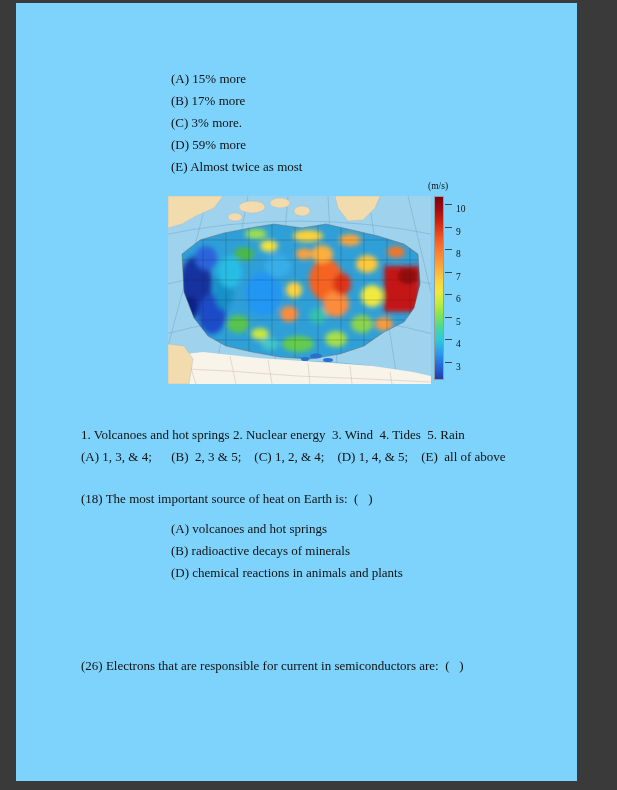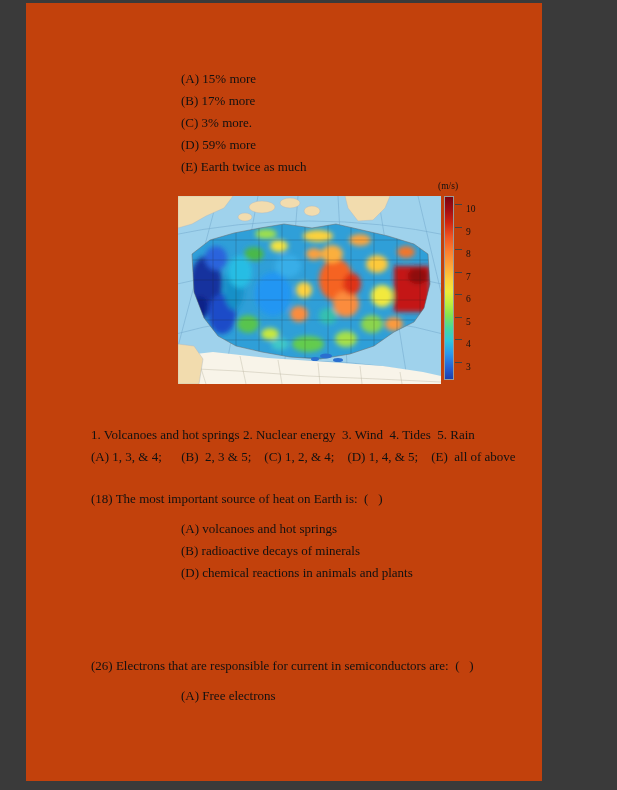--- a/index.html
+++ b/index.html
@@ -2,22 +2,22 @@
 <html><head>
 <meta charset="utf-8">
 <style>
   html,body{margin:0;padding:0}
   body{
     width:617px;height:790px;position:relative;overflow:hidden;
     background:#3a3a3a;
     font-family:"Liberation Serif",serif;
   }
   .page{
-    position:absolute;left:26px;top:3px;width:516px;height:778px;
-    background:#c2410c;
+    position:absolute;left:16px;top:3px;width:561px;height:778px;
+    background:#7dd3fc;
   }
   .line{
     position:absolute;font-size:13px;color:#111;white-space:pre;line-height:1.2;
   }
   .opt-list{position:absolute;font-size:13px;color:#111}
   .opt-list .opt{height:22px;line-height:22px;white-space:pre}
 
   
   .figure{position:absolute;left:152px;top:193px;width:310px;height:200px}
   .map-svg{position:absolute;left:0;top:0}
@@ -46,21 +46,21 @@
 </head>
 <body>
 
 <div class="page">
 
   <div class="opt-list" style="left:155px;top:65px">
     <div class="opt">(A) 15% more</div>
     <div class="opt">(B) 17% more</div>
     <div class="opt">(C) 3% more.</div>
     <div class="opt">(D) 59% more</div>
-    <div class="opt">(E) Earth twice as much</div>
+    <div class="opt">(E) Almost twice as most</div>
   </div>
 
   <div class="figure">
     <svg class="map-svg" width="263" height="188" viewBox="0 0 263 188">
       <defs>
         <clipPath id="canadaClip">
           <path d="M14,58 L32,44 L56,37 L82,32 L106,28 L134,32 L158,28 L184,34 L210,40 L236,48 L250,58 L252,88 L246,112 L236,126 L216,136 L196,150 L172,158 L142,163 L112,161 L84,156 L58,150 L40,140 L26,122 L16,96 Z"></path>
         </clipPath>
         <filter id="blur2" x="-20%" y="-20%" width="140%" height="140%">
           <feGaussianBlur stdDeviation="2.4"></feGaussianBlur>
@@ -197,17 +197,14 @@
   <div class="line" style="left:65px;top:446px">(A) 1, 3, &amp; 4;      (B)  2, 3 &amp; 5;    (C) 1, 2, &amp; 4;    (D) 1, 4, &amp; 5;    (E)  all of above</div>
 
   <div class="line" style="left:65px;top:488px">(18) The most important source of heat on Earth is:  (   )</div>
   <div class="opt-list" style="left:155px;top:515px">
     <div class="opt">(A) volcanoes and hot springs</div>
     <div class="opt">(B) radioactive decays of minerals</div>
     <div class="opt">(D) chemical reactions in animals and plants</div>
   </div>
 
   <div class="line" style="left:65px;top:655px">(26) Electrons that are responsible for current in semiconductors are:  (   )</div>
-  <div class="opt-list" style="left:155px;top:682px">
-    <div class="opt">(A) Free electrons</div>
-  </div>
 
 </div>
 
 </body></html>

